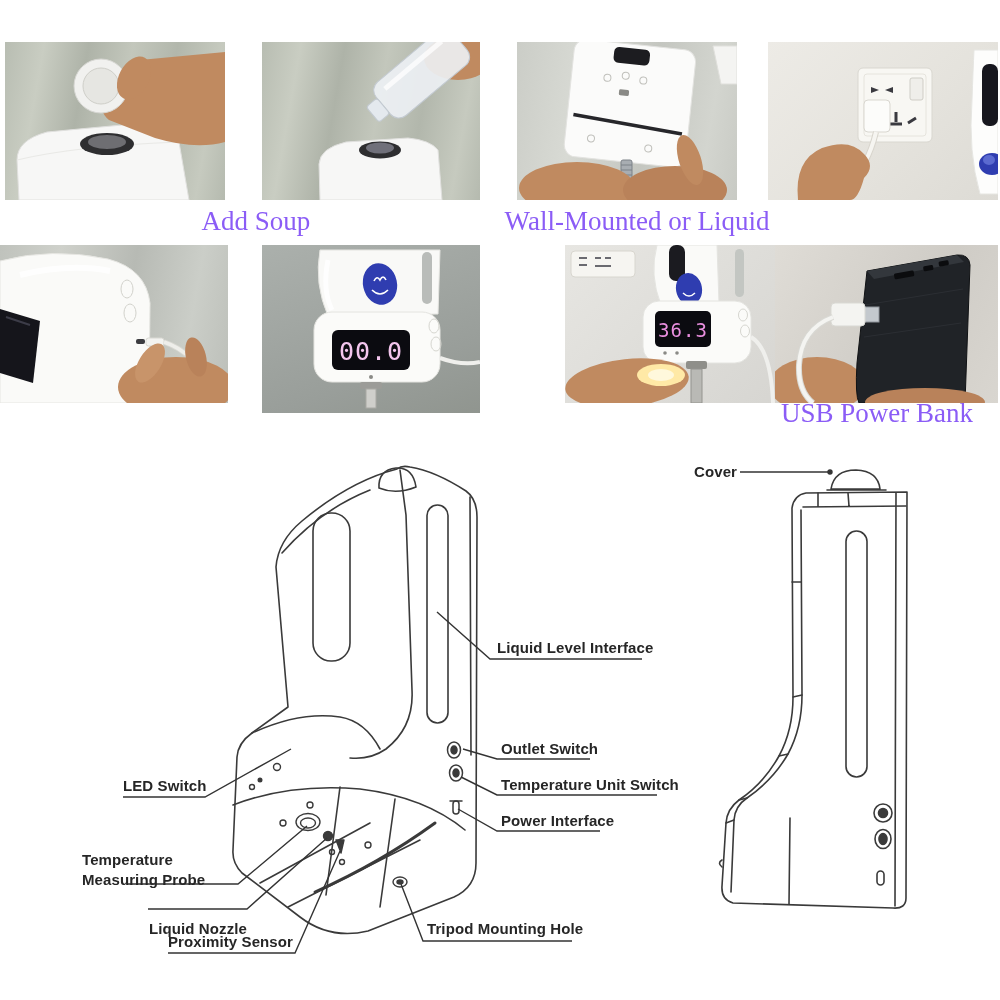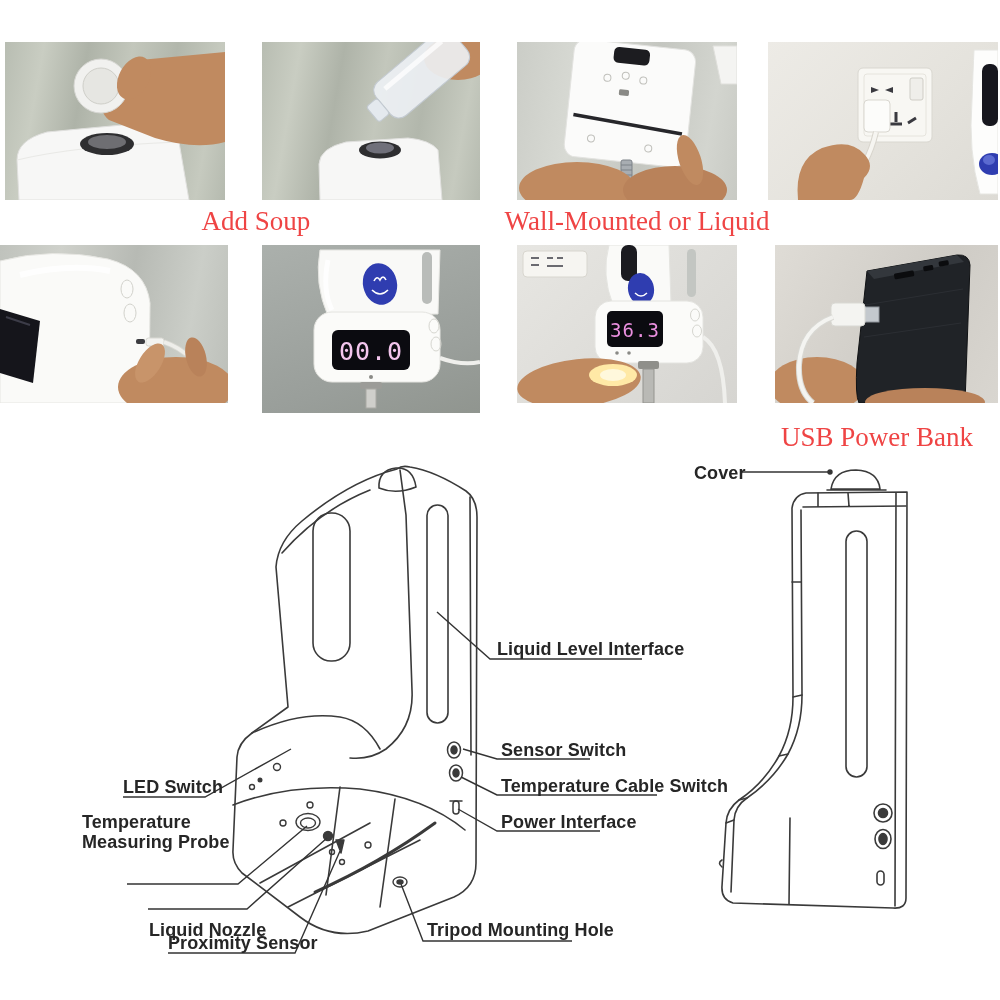--- a/index.html
+++ b/index.html
@@ -5,25 +5,25 @@
   html,body{margin:0;padding:0;background:#fff;}
   #canvas{position:relative;width:1000px;height:1000px;background:#ffffff;overflow:hidden;
           font-family:"Liberation Sans",sans-serif;}
   .tile{position:absolute;overflow:hidden;}
   .tile svg{display:block;width:100%;height:100%;}
   .bg-marble1{background:linear-gradient(100deg,#b8bdb2 0%,#c9cdc2 16%,#aeb3a8 34%,#c3c7bc 52%,#b2b7ac 70%,#c6cabf 88%,#b5baaf 100%);}
   .bg-marble3{background:linear-gradient(100deg,#cbcdc7,#d8dad4 28%,#c4c6c0 58%,#d3d5cf 84%,#c8cac4);}
   .bg-wall{background:linear-gradient(135deg,#edebe6,#e5e3dd 55%,#dddbd5);}
   .bg-marble5{background:linear-gradient(100deg,#bfc2bc,#cfd1cb 24%,#b7bab4 54%,#cbcec8 80%,#bcbfb9);}
   .bg-gray6{background:linear-gradient(160deg,#abb0ac,#999e9a 70%,#90958f);}
-  .bg-light7{background:linear-gradient(135deg,#e7e6e2,#dcdbd7 65%,#d6d5d1);}
+  .bg-light7{background:linear-gradient(135deg,#e7e6e2,#dcdbd7 65%,#d6d5d1);margin-left:48px;}
   .bg-light8{background:linear-gradient(120deg,#dfdcd6,#cfccc6 58%,#d9d6d0);}
   .caption{position:absolute;font-family:"Liberation Serif",serif;font-size:27px;
-           color:#ef4444;text-align:center;white-space:nowrap;}
-  .dlabel{position:absolute;font-size:18px;font-weight:600;color:#262626;
+           color:#8b5cf6;text-align:center;white-space:nowrap;}
+  .dlabel{position:absolute;font-size:15px;font-weight:600;color:#262626;
           white-space:nowrap;letter-spacing:.1px;}
   .dlabel.wrap{white-space:normal;width:168px;line-height:20px;}
   .dev,#leaders{position:absolute;}
   #leaders{left:0;top:0;pointer-events:none;}
 </style>
 </head>
 <body>
 
 <div id="canvas">
 
@@ -175,21 +175,21 @@
       </g>
       <path d="M90,60 L188,44 M89,92 L186,78" stroke="#2b2e33" stroke-width="1"></path>
       <rect x="88" y="62" width="16" height="15" fill="#c3c8cd" stroke="#8f959b"></rect>
       <rect x="56" y="58" width="34" height="23" rx="4" fill="#f4f4f1" stroke="#d9d9d4"></rect>
       <path d="M58,72 Q26,84 24,120 Q23,146 38,158" fill="none" stroke="#d9d9d4" stroke-width="6"></path>
       <path d="M58,72 Q26,84 24,120 Q23,146 38,158" fill="none" stroke="#f4f4f1" stroke-width="4"></path>
       <ellipse cx="150" cy="157" rx="60" ry="14" fill="#b9825a"></ellipse>
     </svg>
   </div>
 
-  <div class="caption" style="left:777px;top:422px;width:200px">USB Power Bank</div>
+  <div class="caption" style="left:777px;top:398px;width:200px">USB Power Bank</div>
 
   <svg class="dev" style="left:230px;top:455px" width="270" height="480" viewBox="0 0 270 480">
     <g stroke="#3a3a3a" fill="none" stroke-width="1.6" stroke-linejoin="round" stroke-linecap="round">
       <path d="M167,14 Q120,26 72,66 Q48,86 46,112 L58,252 L22,278 Q8,288 7,302 L3,395 Q2,408 12,418 L70,462 Q100,485 138,476 L224,442 Q246,432 246,408 L247,62 Q247,44 236,36 Q205,16 180,12 Q172,10 167,14 Z"></path>
       <path d="M149,33 Q148,15 166,13 Q183,12 186,32 M149,33 Q166,40 186,32"></path>
       <path d="M170,15 L176,60 L182,235 Q184,272 156,294 Q140,305 120,303"></path>
       <path d="M52,98 Q90,55 140,35"></path>
       <path d="M240,42 L241,300"></path>
       <rect x="83" y="58" width="37" height="148" rx="18"></rect>
       <rect x="197" y="50" width="21" height="218" rx="10.5"></rect>
@@ -254,22 +254,22 @@
       <path d="M123,797 L205,797 L291,749"></path>
       <path d="M127,884 L238,884 L307,826"></path>
       <path d="M148,909 L247,909 L327,838"></path>
       <path d="M168,953 L295,953 L340,851"></path>
       <path d="M572,941 L423,941 L401,884"></path>
     </g>
   </svg>
 
   <div class="dlabel" style="left:694px;top:463px">Cover</div>
   <div class="dlabel" style="left:497px;top:639px">Liquid Level Interface</div>
-  <div class="dlabel" style="left:501px;top:740px">Sensor Switch</div>
-  <div class="dlabel" style="left:501px;top:776px">Temperature Cable Switch</div>
+  <div class="dlabel" style="left:501px;top:740px">Outlet Switch</div>
+  <div class="dlabel" style="left:501px;top:776px">Temperature Unit Switch</div>
   <div class="dlabel" style="left:501px;top:812px">Power Interface</div>
   <div class="dlabel" style="left:123px;top:777px">LED Switch</div>
-  <div class="dlabel wrap" style="left:82px;top:812px">Temperature Measuring Probe</div>
+  <div class="dlabel wrap" style="left:82px;top:850px">Temperature Measuring Probe</div>
   <div class="dlabel" style="left:149px;top:920px">Liquid Nozzle</div>
   <div class="dlabel" style="left:168px;top:933px">Proximity Sensor</div>
   <div class="dlabel" style="left:427px;top:920px">Tripod Mounting Hole</div>
 
 </div>
 
 </body></html>

